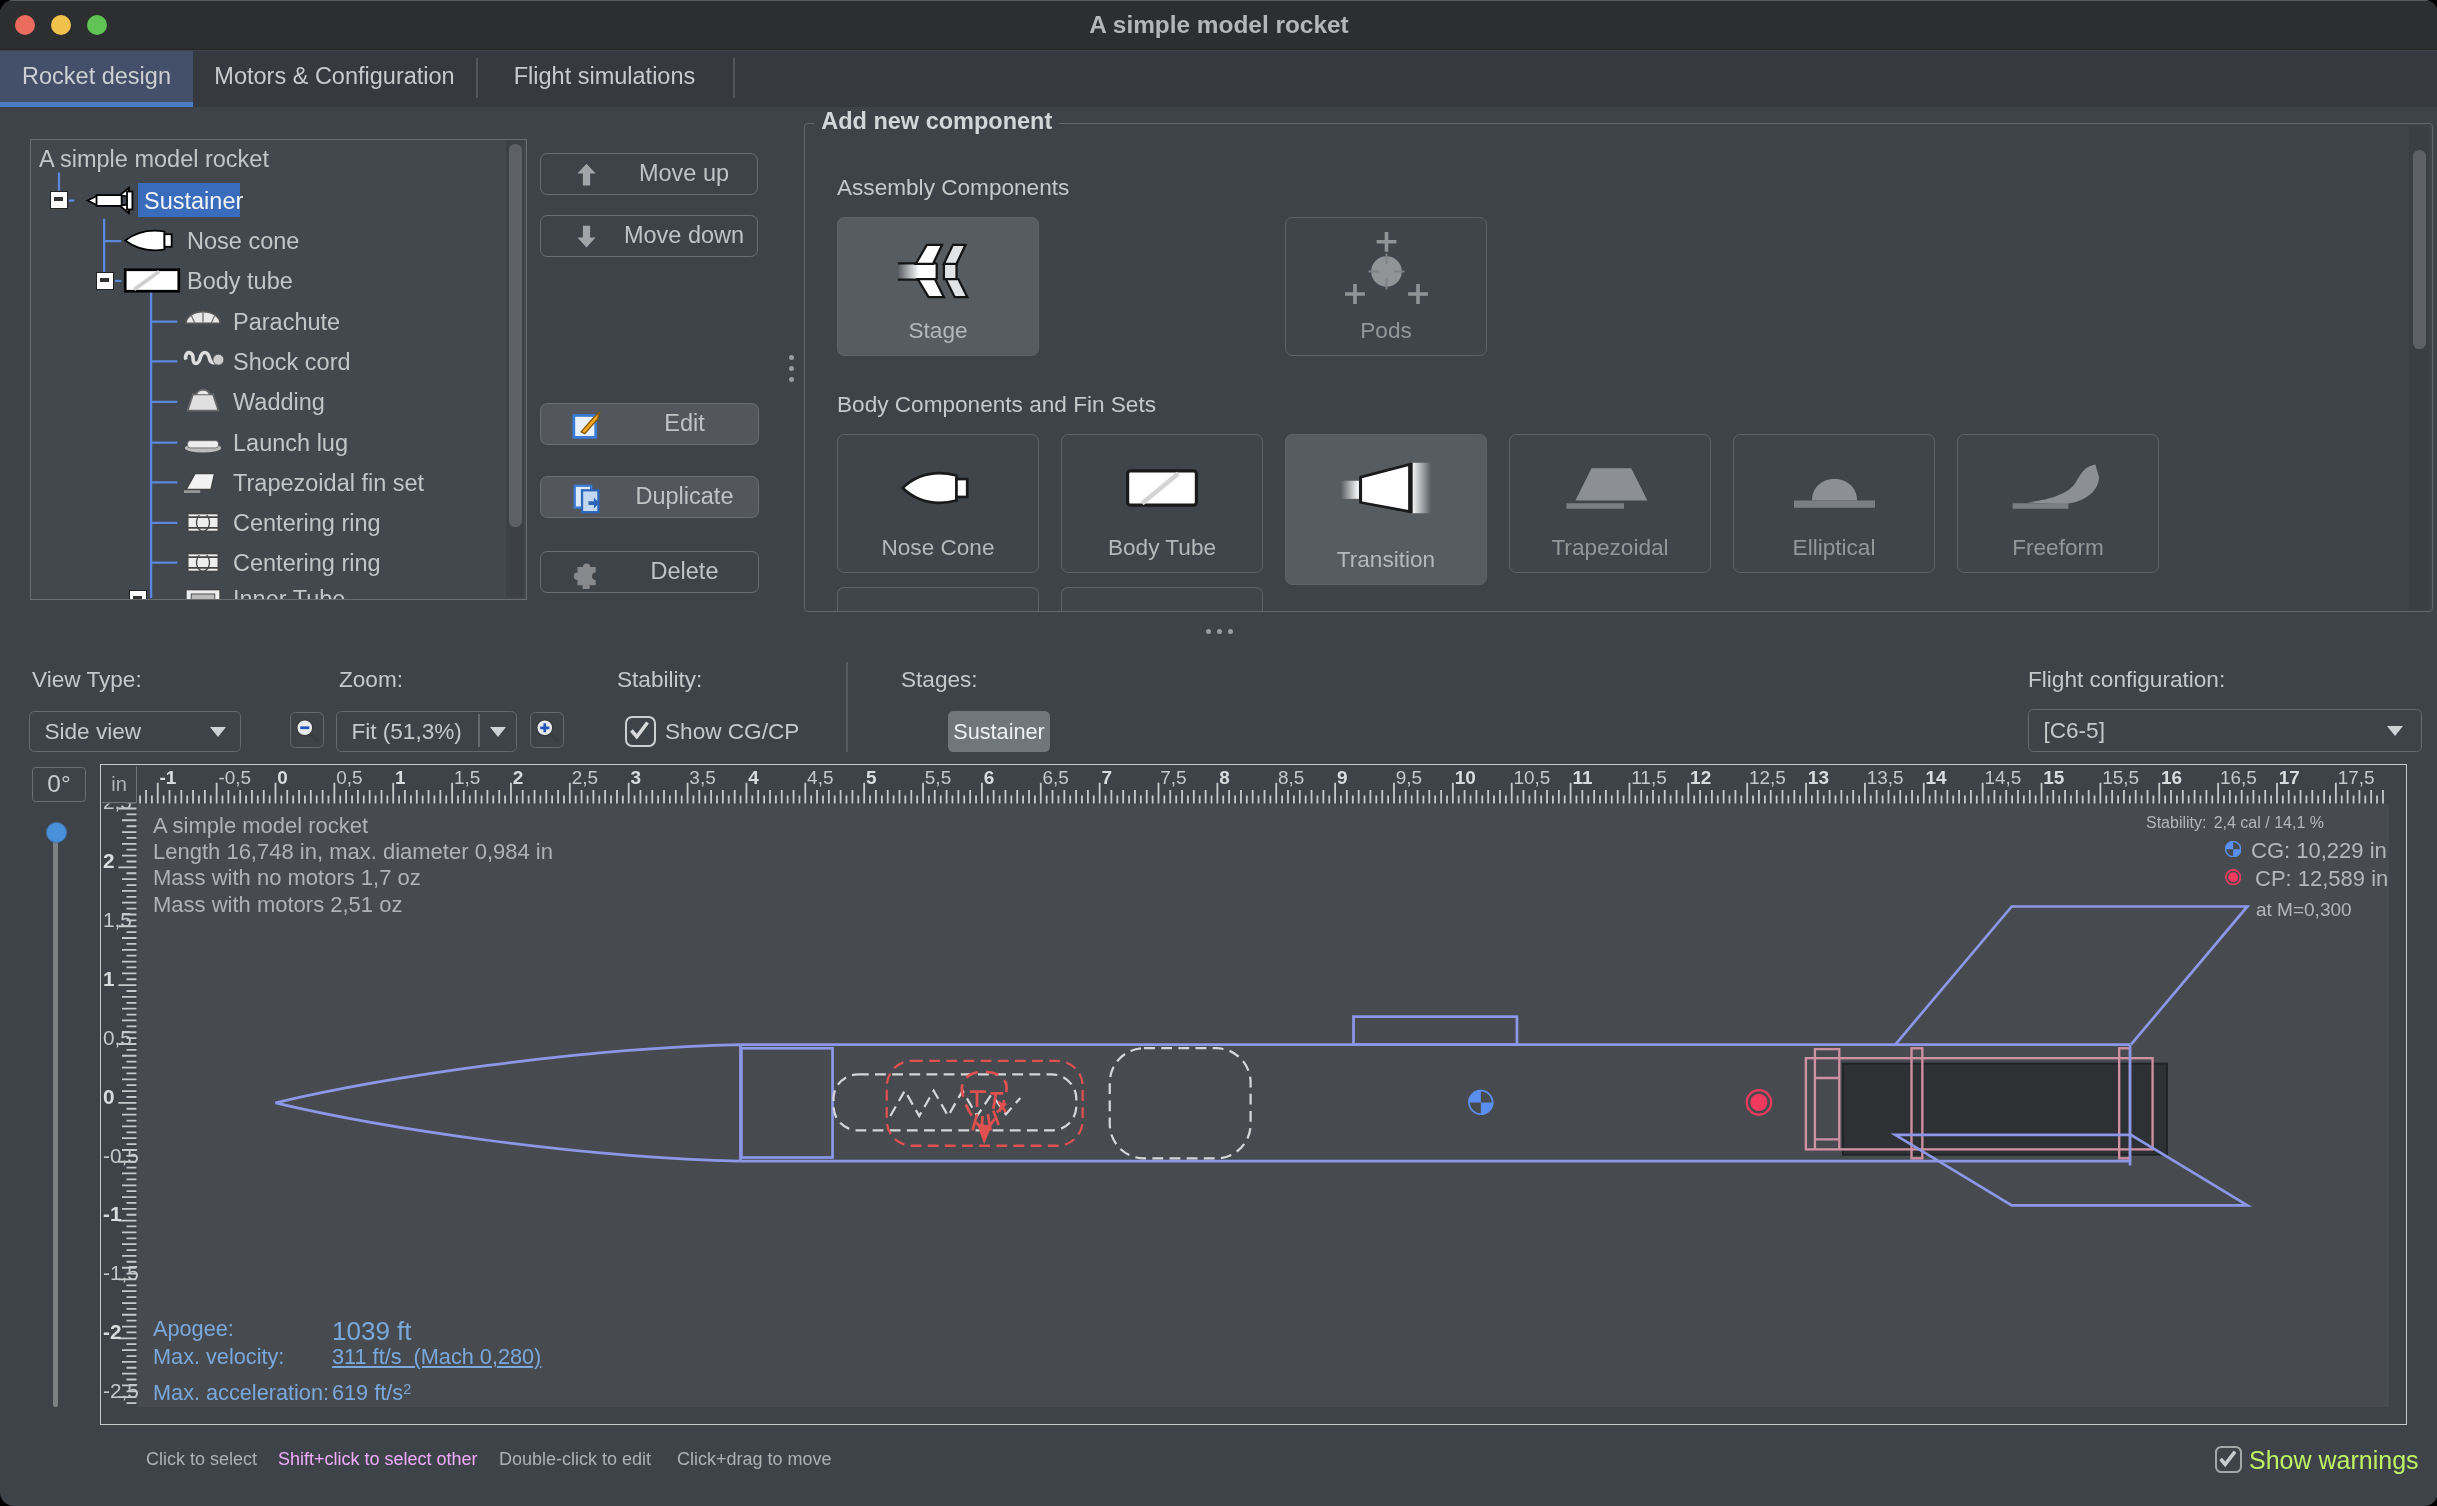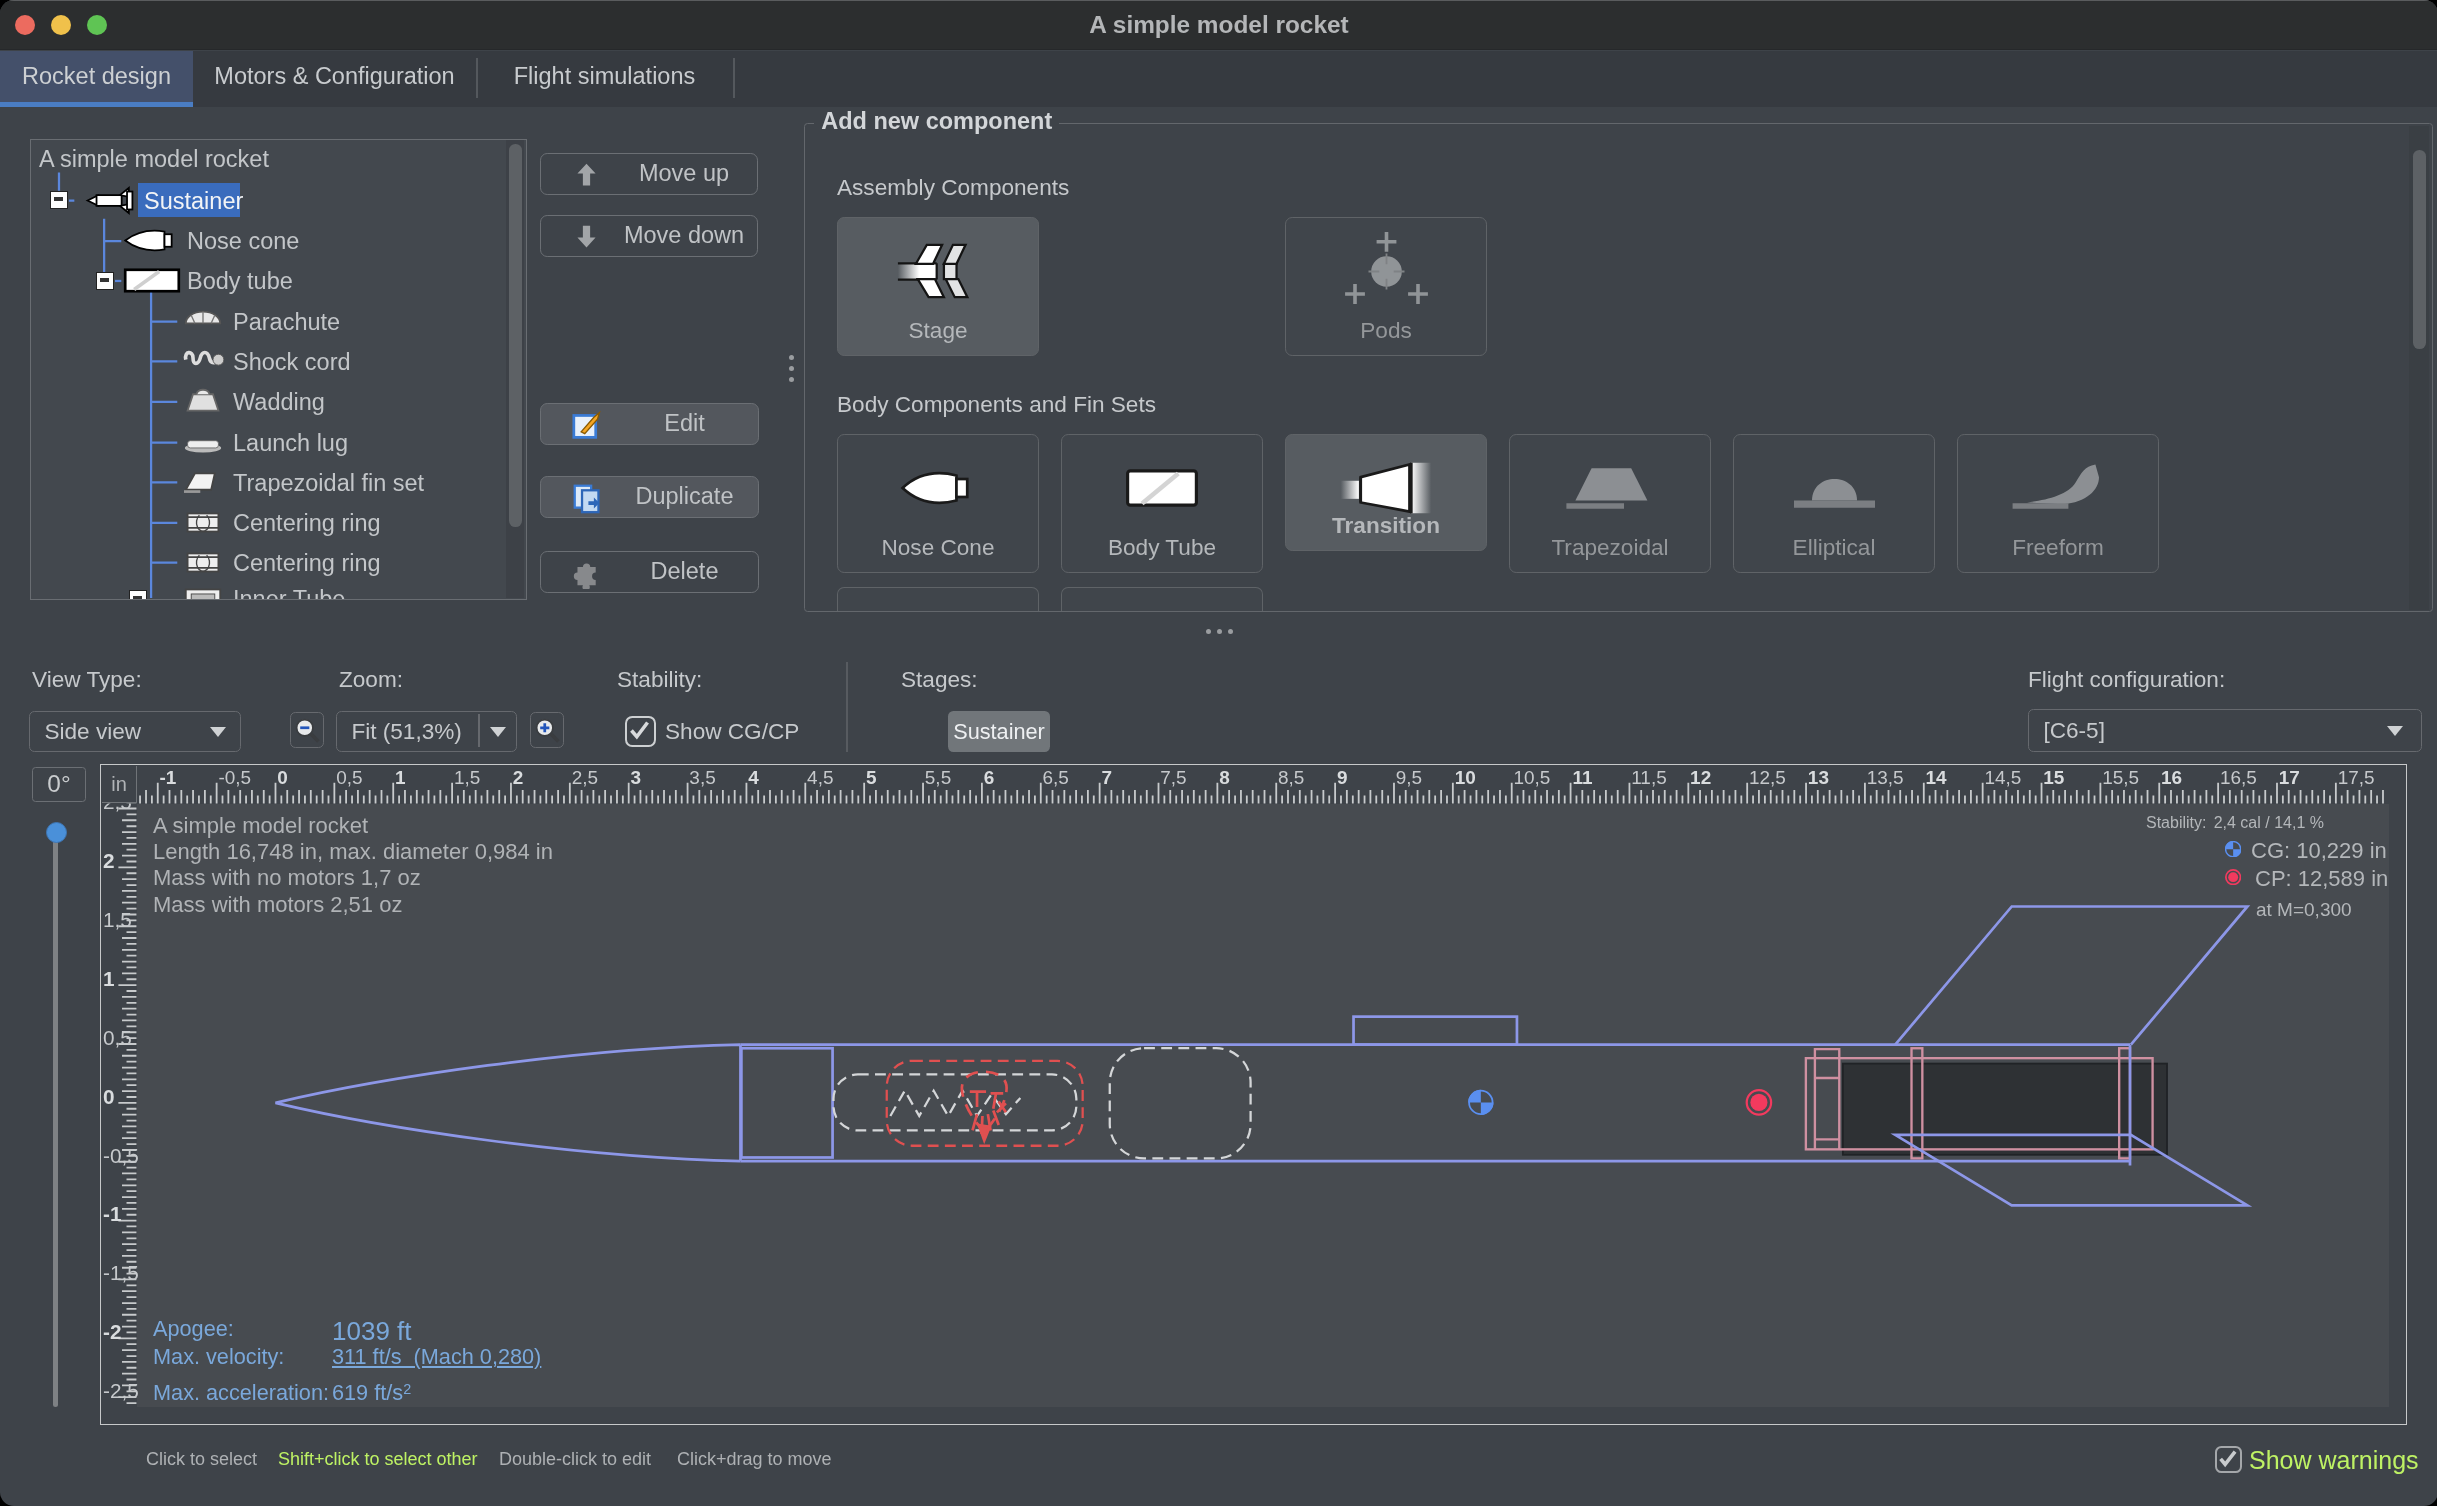--- a/index.html
+++ b/index.html
@@ -206,21 +206,21 @@
     </div>
     <div class="cbtn " style="left:1061px;top:434px;width:202px;height:139px;">
       <div class="abs" style="left:0;right:0;top:7.2px;height:92px;display:flex;align-items:center;justify-content:center;">
         <svg width="76" height="42" viewBox="0 0 84 46">
           <rect x="4" y="4" width="76" height="38" rx="3" fill="#fff" stroke="#1a1a1a" stroke-width="3.5"></rect>
           <path d="M20 40 L60 7" stroke="#d4d4d4" stroke-width="5"></path>
         </svg>
       </div>
       <div class="cap">Body Tube</div>
     </div>
-    <div class="cbtn hi" style="left:1285px;top:434px;width:202px;height:117px;font-weight:bold;">
+    <div class="cbtn hi" style="left:1285px;top:434px;width:202px;height:151px;">
       <div class="abs" style="left:0;right:0;top:7.2px;height:92px;display:flex;align-items:center;justify-content:center;">
         <svg width="94" height="58" viewBox="0 0 104 64">
           <defs>
             <linearGradient id="trl" x1="0" y1="0" x2="1" y2="0">
               <stop offset="0" stop-color="#575c61"></stop>
               <stop offset="1" stop-color="#ffffff"></stop>
             </linearGradient>
             <linearGradient id="trr" x1="0" y1="0" x2="1" y2="0">
               <stop offset="0" stop-color="#ffffff"></stop>
               <stop offset="1" stop-color="#575c61"></stop>
@@ -426,20 +426,20 @@
       <circle cx="14" cy="14" r="12.5" fill="none" stroke="#f23a5e" stroke-width="3"></circle>
       <circle cx="14" cy="14" r="8.5" fill="#f23a5e"></circle>
     </svg>
 <div class="abs" style="left:153px;top:1316px;color:#7aa8db;font-size:21.7px;">Apogee:</div>
 <div class="abs" style="left:332px;top:1316px;color:#7aa8db;font-size:26px;">1039 ft</div>
 <div class="abs" style="left:153px;top:1344px;color:#7aa8db;font-size:21.7px;">Max. velocity:</div>
 <div class="abs" style="left:332px;top:1344px;color:#7aa8db;font-size:21.7px;text-decoration:underline;">311 ft/s&nbsp;&nbsp;(Mach 0,280)</div>
 <div class="abs" style="left:153px;top:1380px;color:#7aa8db;font-size:21.7px;">Max. acceleration:</div>
 <div class="abs" style="left:332px;top:1380px;color:#7aa8db;font-size:21.7px;">619 ft/s<span style="font-size:14.4px;vertical-align:6.3px;">2</span></div>
 <div class="abs" style="left:146px;top:1449px;color:#aeb1b4;font-size:18px;white-space:nowrap;">Click to select</div>
-<div class="abs" style="left:278px;top:1449px;color:#bef264;font-size:18px;white-space:nowrap;">Shift+click to select other</div>
+<div class="abs" style="left:278px;top:1449px;color:#f0abfc;font-size:18px;white-space:nowrap;">Shift+click to select other</div>
 <div class="abs" style="left:499px;top:1449px;color:#aeb1b4;font-size:18px;white-space:nowrap;">Double-click to edit</div>
 <div class="abs" style="left:677px;top:1449px;color:#aeb1b4;font-size:18px;white-space:nowrap;">Click+drag to move</div>
 <div class="abs" style="left:2215px;top:1446px;width:27px;height:27px;border:2.7px solid #a4a7aa;border-radius:6.3px;"><svg width="21.7" height="21.7" viewBox="0 0 24 24">
         <path d="M4 12 L9 18 L20 4" stroke="#c8cbcd" stroke-width="4" fill="none"></path>
       </svg></div>
 <div class="abs" style="left:2249px;top:1446px;color:#bef264;font-size:25px;white-space:nowrap;">Show warnings</div>
 </div>
 
 </body></html>

